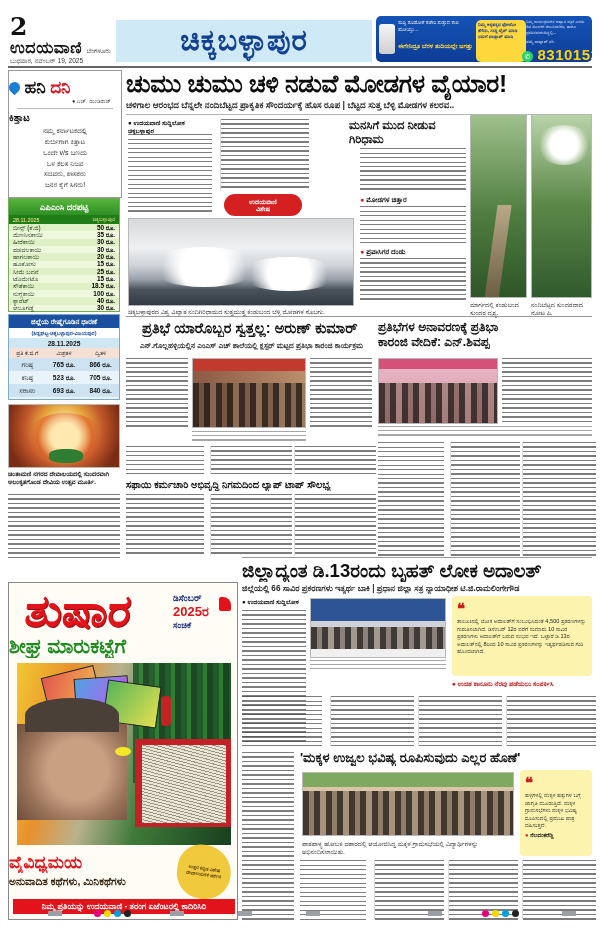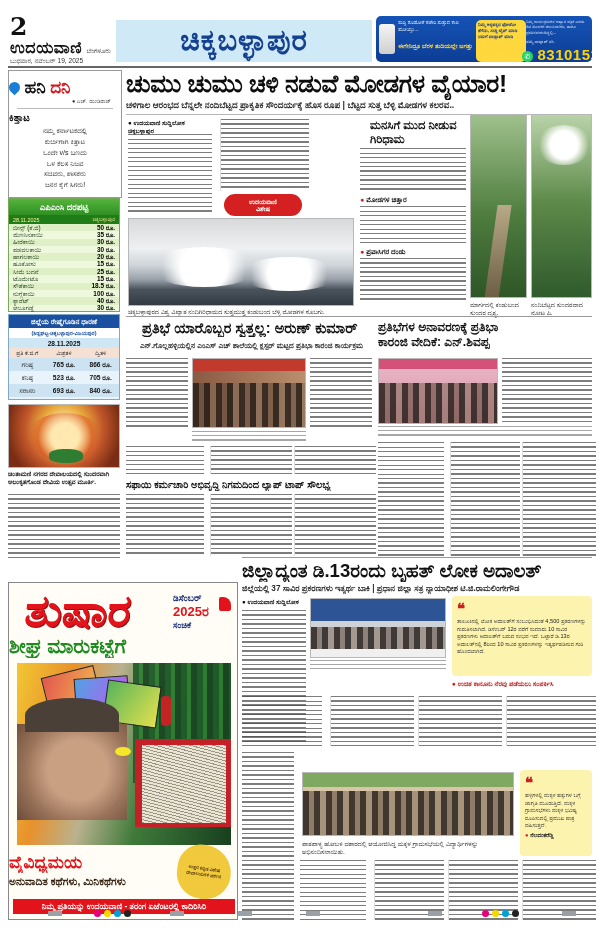--- a/index.html
+++ b/index.html
@@ -257,21 +257,21 @@
     <span>ಉದಯವಾಣಿ</span>
     <span>ವಿಶೇಷ</span>
   </div>
 
   <div class="photo" style="left:128px;top:218px;width:226px;height:88px;background:linear-gradient(#d7d9db 0%,#eef0f2 34%,#cfd4d8 54%,#9aa2ab 70%,#4a525c 82%,#333a44 100%);">
     <div class="cloud" style="left:20px;top:28px;width:110px;height:40px;"></div>
     <div class="cloud" style="left:110px;top:38px;width:100px;height:34px;"></div>
   </div>
   <div class="cap" style="left:128px;top:308px;width:226px;">ಚಿಕ್ಕಬಳ್ಳಾಪುರದ ವಿಶ್ವ ವಿಖ್ಯಾತ ನಂದಿಗಿರಿಧಾಮದ ಸುತ್ತಮುತ್ತ ಕಂಡುಬಂದ ಬೆಳ್ಳಿ ಮೋಡಗಳ ಸೊಬಗು.</div>
 
-  <div class="abs minihead" style="left:370px;top:118px;width:106px;">ಮನಸಿಗೆ ಮುದ ನೀಡುವ ಗಿರಿಧಾಮ</div>
+  <div class="abs minihead" style="left:349px;top:118px;width:106px;">ಮನಸಿಗೆ ಮುದ ನೀಡುವ ಗಿರಿಧಾಮ</div>
   <div class="abs tl" style="left:360px;top:148px;width:106px;height:44px;"></div>
   <div class="abs bullet-line nowrap" style="left:360px;top:196px;width:106px;"><span class="reddot">●</span> <span>ಮೋಡಗಳ ಚಿತ್ತಾರ</span></div>
   <div class="abs tl" style="left:360px;top:206px;width:106px;height:38px;"></div>
   <div class="abs bullet-line nowrap" style="left:360px;top:248px;width:106px;"><span class="reddot">●</span> <span>ಪ್ರವಾಸಿಗರ ದಂಡು</span></div>
   <div class="abs tl" style="left:360px;top:258px;width:106px;height:42px;"></div>
 
   <div class="photo" style="left:470px;top:114px;width:57px;height:184px;background:linear-gradient(#9fc08b,#4e7d3f 55%,#2e5527);">
     <div class="abs" style="left:20px;top:90px;width:14px;height:94px;background:linear-gradient(#b8a988,#6b5d43);transform:skewX(-8deg);"></div>
   </div>
   <div class="photo" style="left:531px;top:114px;width:61px;height:184px;background:linear-gradient(#b9d3a8,#5d8a4a 48%,#2f5a2c);">
@@ -308,21 +308,21 @@
     <div class="ph-fig" style="height:40px;"></div>
   </div>
   <div class="abs tl" style="left:502px;top:358px;width:90px;height:66px;"></div>
   <div class="abs tl-lt" style="left:378px;top:426px;width:214px;height:10px;"></div>
   <div class="abs tl" style="left:378px;top:442px;width:66px;height:114px;"></div>
   <div class="abs tl vr" style="left:450px;top:442px;width:66px;height:114px;padding-left:3px;"></div>
   <div class="abs tl vr" style="left:522px;top:442px;width:70px;height:114px;padding-left:3px;"></div>
 
   <div class="rule" style="left:242px;top:557px;width:350px;height:1px;background:#999;"></div>
   <div class="abs h3 nowrap ctr" style="left:242px;top:560px;width:350px;">ಜಿಲ್ಲಾದ್ಯಂತ ಡಿ.13ರಂದು ಬೃಹತ್ ಲೋಕ ಅದಾಲತ್</div>
-  <div class="abs sub3 nowrap ctr" style="left:242px;top:584px;width:350px;">ಜಿಲ್ಲೆಯಲ್ಲಿ 37 ಸಾವಿರ ಪ್ರಕರಣಗಳು ಇತ್ಯರ್ಥ ಬಾಕಿ | ಪ್ರಧಾನ ಜಿಲ್ಲಾ ಸತ್ರ ನ್ಯಾಯಾಧೀಶ ಟಿ.ಜಿ.ರಾಮಲಿಂಗೇಗೌಡ</div>
+  <div class="abs sub3 nowrap ctr" style="left:242px;top:584px;width:350px;">ಜಿಲ್ಲೆಯಲ್ಲಿ 66 ಸಾವಿರ ಪ್ರಕರಣಗಳು ಇತ್ಯರ್ಥ ಬಾಕಿ | ಪ್ರಧಾನ ಜಿಲ್ಲಾ ಸತ್ರ ನ್ಯಾಯಾಧೀಶ ಟಿ.ಜಿ.ರಾಮಲಿಂಗೇಗೌಡ</div>
   <div class="abs" style="left:242px;top:598px;width:64px;">
     <div class="datelead nowrap">● <span>ಉದಯವಾಣಿ ಸುದ್ದಿಲೋಕ</span></div>
   </div>
   <div class="abs tl" style="left:242px;top:610px;width:64px;height:134px;"></div>
   <div class="photo" style="left:310px;top:598px;width:136px;height:60px;background:#cfd3d8;">
     <div class="abs" style="left:0;top:0;right:0;height:22px;background:#2d5596;"></div>
     <div class="ph-fig" style="height:30px;"></div>
     <div class="abs" style="left:0;bottom:0;right:0;height:8px;background:#f0f0f0;"></div>
   </div>
   <div class="abs tl-lt" style="left:310px;top:660px;width:136px;height:9px;"></div>
@@ -330,20 +330,21 @@
     <span class="qmark">❝</span>
     <div class="qtext">ತಾಲೂಕಿನಲ್ಲಿ ಲೋಕ ಅದಾಲತ್‌ಗೆ ಸಂಬಂಧಿಸಿದಂತೆ 4,500 ಪ್ರಕರಣಗಳನ್ನು ಗುರುತಿಸಲಾಗಿದೆ. ಡಿಸೆಂಬರ್ 12ರ ವರೆಗೆ ಸುಮಾರು 10 ಸಾವಿರ ಪ್ರಕರಣಗಳು ಅದಾಲತ್‌ಗೆ ಬರುವ ಸಂಭವ ಇದೆ. ಒಟ್ಟಾರೆ ಡಿ.13ರ ಅದಾಲತ್‌ನಲ್ಲಿ 8ರಿಂದ 10 ಸಾವಿರ ಪ್ರಕರಣಗಳನ್ನು ಇತ್ಯರ್ಥಪಡಿಸುವ ಗುರಿ ಹೊಂದಲಾಗಿದೆ.</div>
   </div>
   <div class="abs notice nowrap" style="left:452px;top:680px;width:140px;"><span class="reddot">●</span> <span>ಉಚಿತ ಕಾನೂನು ನೆರವು ಪಡೆಯಲು ಸಂಪರ್ಕಿಸಿ</span></div>
   <div class="abs tl" style="left:242px;top:696px;width:80px;height:50px;"></div>
   <div class="abs tl vr" style="left:330px;top:696px;width:80px;height:50px;padding-left:3px;"></div>
   <div class="abs tl vr" style="left:418px;top:696px;width:80px;height:50px;padding-left:3px;"></div>
   <div class="abs tl vr" style="left:506px;top:696px;width:86px;height:50px;padding-left:3px;"></div>
 
   <div class="abs tl" style="left:242px;top:752px;width:52px;height:168px;"></div>
+  <div class="abs h4 nowrap ctr" style="left:300px;top:750px;width:292px;">'ಮಕ್ಕಳ ಉಜ್ವಲ ಭವಿಷ್ಯ ರೂಪಿಸುವುದು ಎಲ್ಲರ ಹೊಣೆ'</div>
   <div class="photo" style="left:302px;top:772px;width:212px;height:64px;background:#d9c6a8;">
     <div class="abs" style="left:0;top:0;right:0;height:14px;background:#7fa861;"></div>
     <div class="ph-fig" style="height:44px;"></div>
   </div>
   <div class="quotebox" style="left:520px;top:770px;width:72px;height:86px;">
     <span class="qmark">❝</span>
     <div class="qtext">ಹಳ್ಳಿಗಳಲ್ಲಿ ಮಕ್ಕಳ ಹಕ್ಕುಗಳ ಬಗ್ಗೆ ಜಾಗೃತಿ ಮೂಡುತ್ತಿದೆ. ಮಕ್ಕಳ ಗ್ರಾಮಸಭೆಗಳು ಮಕ್ಕಳ ಭವಿಷ್ಯ ರೂಪಿಸುವಲ್ಲಿ ಪ್ರಮುಖ ಪಾತ್ರ ವಹಿಸುತ್ತವೆ.</div>
     <div class="qattr nowrap"><span class="reddot">●</span> <span>ನೆಲವಂಕರೆಡ್ಡಿ</span></div>
   </div>
   <div class="cap" style="left:302px;top:840px;width:212px;">ಪಾತಪಾಳ್ಯ ಹೋಬಳಿ ವಠಾರದಲ್ಲಿ ಆಯೋಜಿಸಿದ್ದ ಮಕ್ಕಳ ಗ್ರಾಮಸಭೆಯಲ್ಲಿ ವಿದ್ಯಾರ್ಥಿಗಳನ್ನು ಅಭಿನಂದಿಸಲಾಯಿತು.</div>

